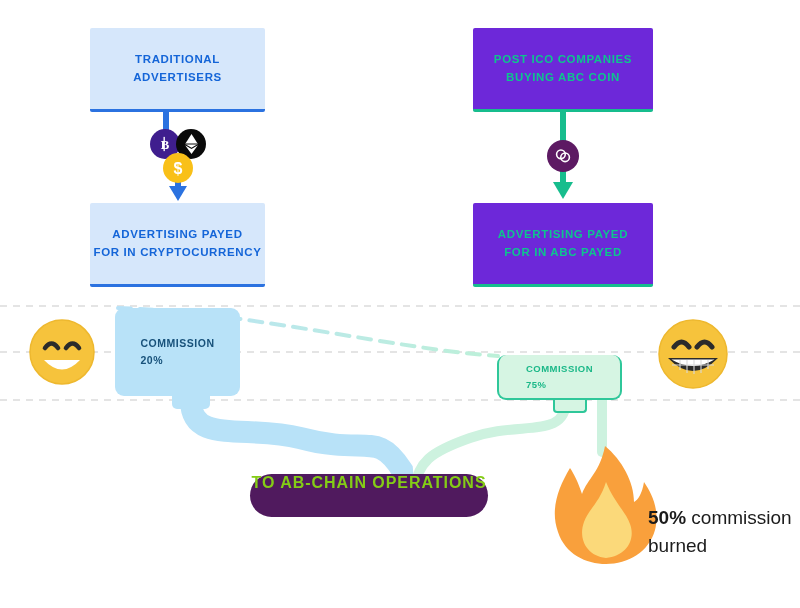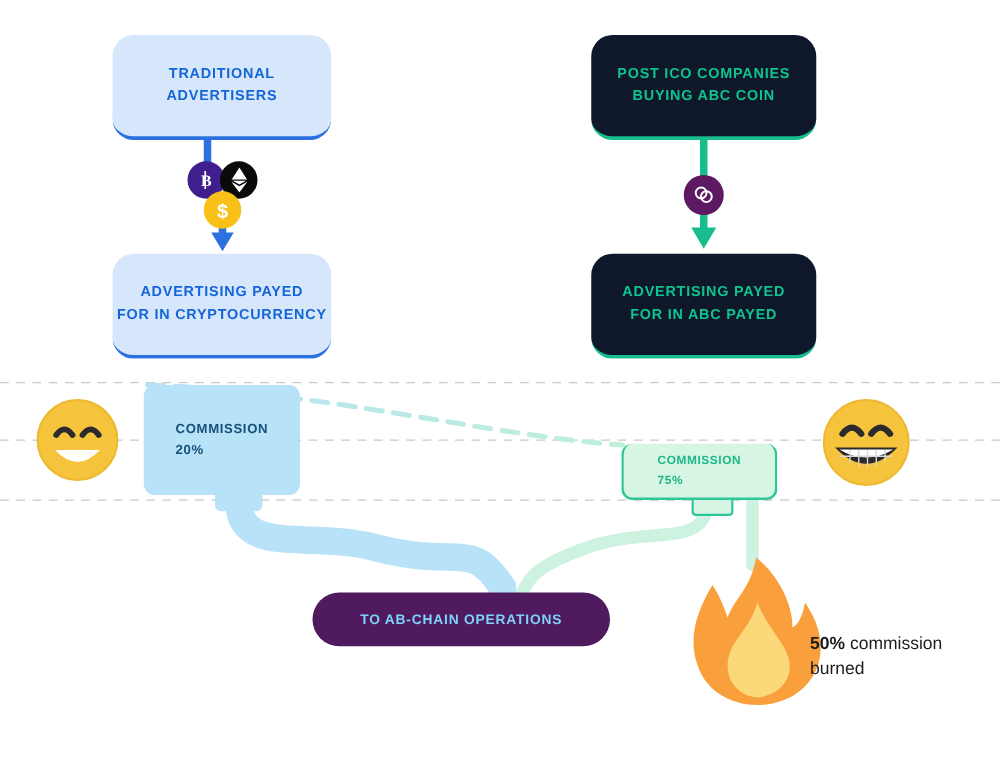--- a/index.html
+++ b/index.html
@@ -12,37 +12,37 @@
   }
   #stage{position:absolute;inset:0;width:800px;height:608px;}
 
   
   .layer{position:absolute;left:0;top:0;width:800px;height:608px;pointer-events:none;}
 
   
   .node{
     position:absolute;
     box-sizing:border-box;
-    border-radius:17px;
+    border-radius:2px;
     display:flex;align-items:center;justify-content:center;
     text-align:center;
     letter-spacing:.055em;
     font-weight:bold;
     line-height:1.5;
   }
   .node .lines{display:block;}
 
   .blue-node{
     background:#d6e7fb;
     border-bottom:3px solid #2b72e0;
     color:#1465d8;
     font-size:11.5px;
   }
   .green-node{
-    background:#0f172a;
+    background:#6d28d9;
     border-bottom:3px solid #17bd8d;
     color:#0ec48e;
     font-size:11.5px;
   }
 
   #box-traditional{left:90px;top:28px;width:175px;height:84px;}
   #box-postico   {left:473px;top:28px;width:180px;height:84px;}
   #box-adcrypto  {left:90px;top:203px;width:175px;height:84px;}
   #box-adabc     {left:473px;top:203px;width:180px;height:84px;}
 
@@ -76,28 +76,28 @@
   #discount-label{
     position:absolute;left:478px;top:313px;width:164px;
     text-align:center;color:#f01a0f;font-weight:bold;
     font-size:11px;letter-spacing:.05em;line-height:1.35;
   }
 
   
   #pill-operations{
     position:absolute;left:250px;top:474px;width:238px;height:43px;
     background:#501a5e;border-radius:22px;
-    display:flex;align-items:center;justify-content:center;
-    color:#7dd3fc;font-weight:bold;font-size:11px;letter-spacing:.06em;
+    display:flex;align-items:flex-start;justify-content:center;
+    color:#84cc16;font-weight:bold;font-size:16px;letter-spacing:.06em;
   }
 
   
   #burn-caption{
     position:absolute;left:648px;top:504px;width:150px;
-    color:#1b1b1b;font-size:14px;line-height:1.45;
+    color:#1b1b1b;font-size:19px;line-height:1.45;
   }
   #burn-caption b{font-weight:bold;}
 
   
   .coin{
     position:absolute;border-radius:50%;
     display:flex;align-items:center;justify-content:center;
     color:#fff;font-weight:bold;
   }
   #coin-btc{left:150px;top:129px;width:30px;height:30px;background:#3f1e8e;font-size:17px;}

